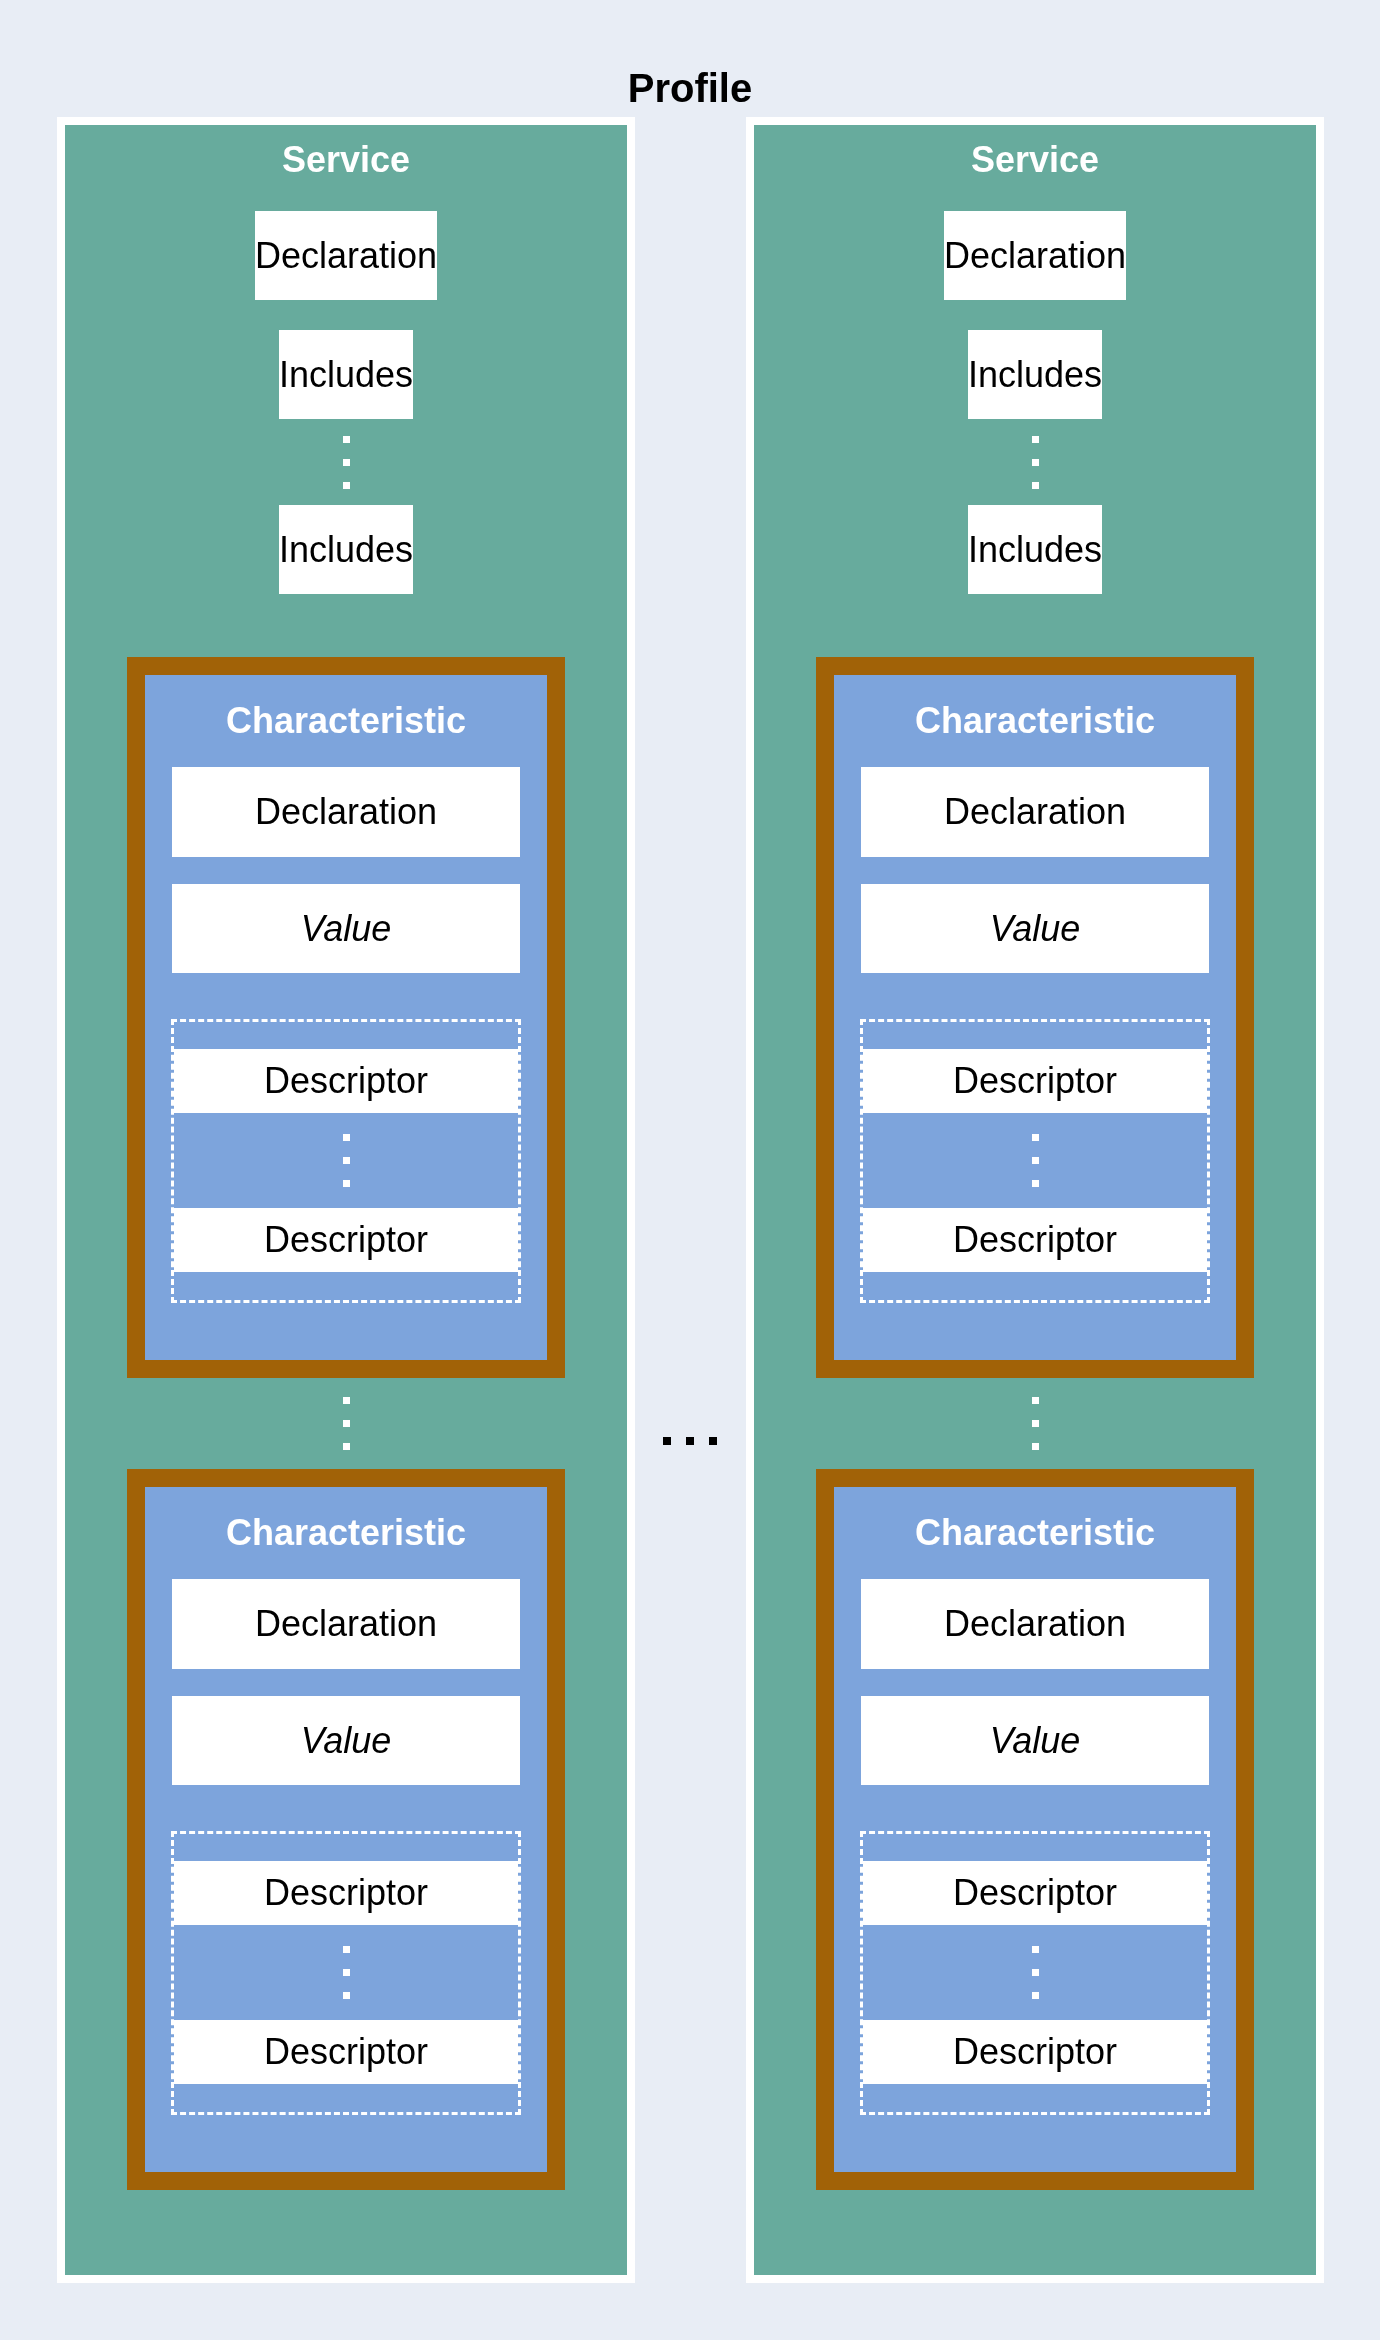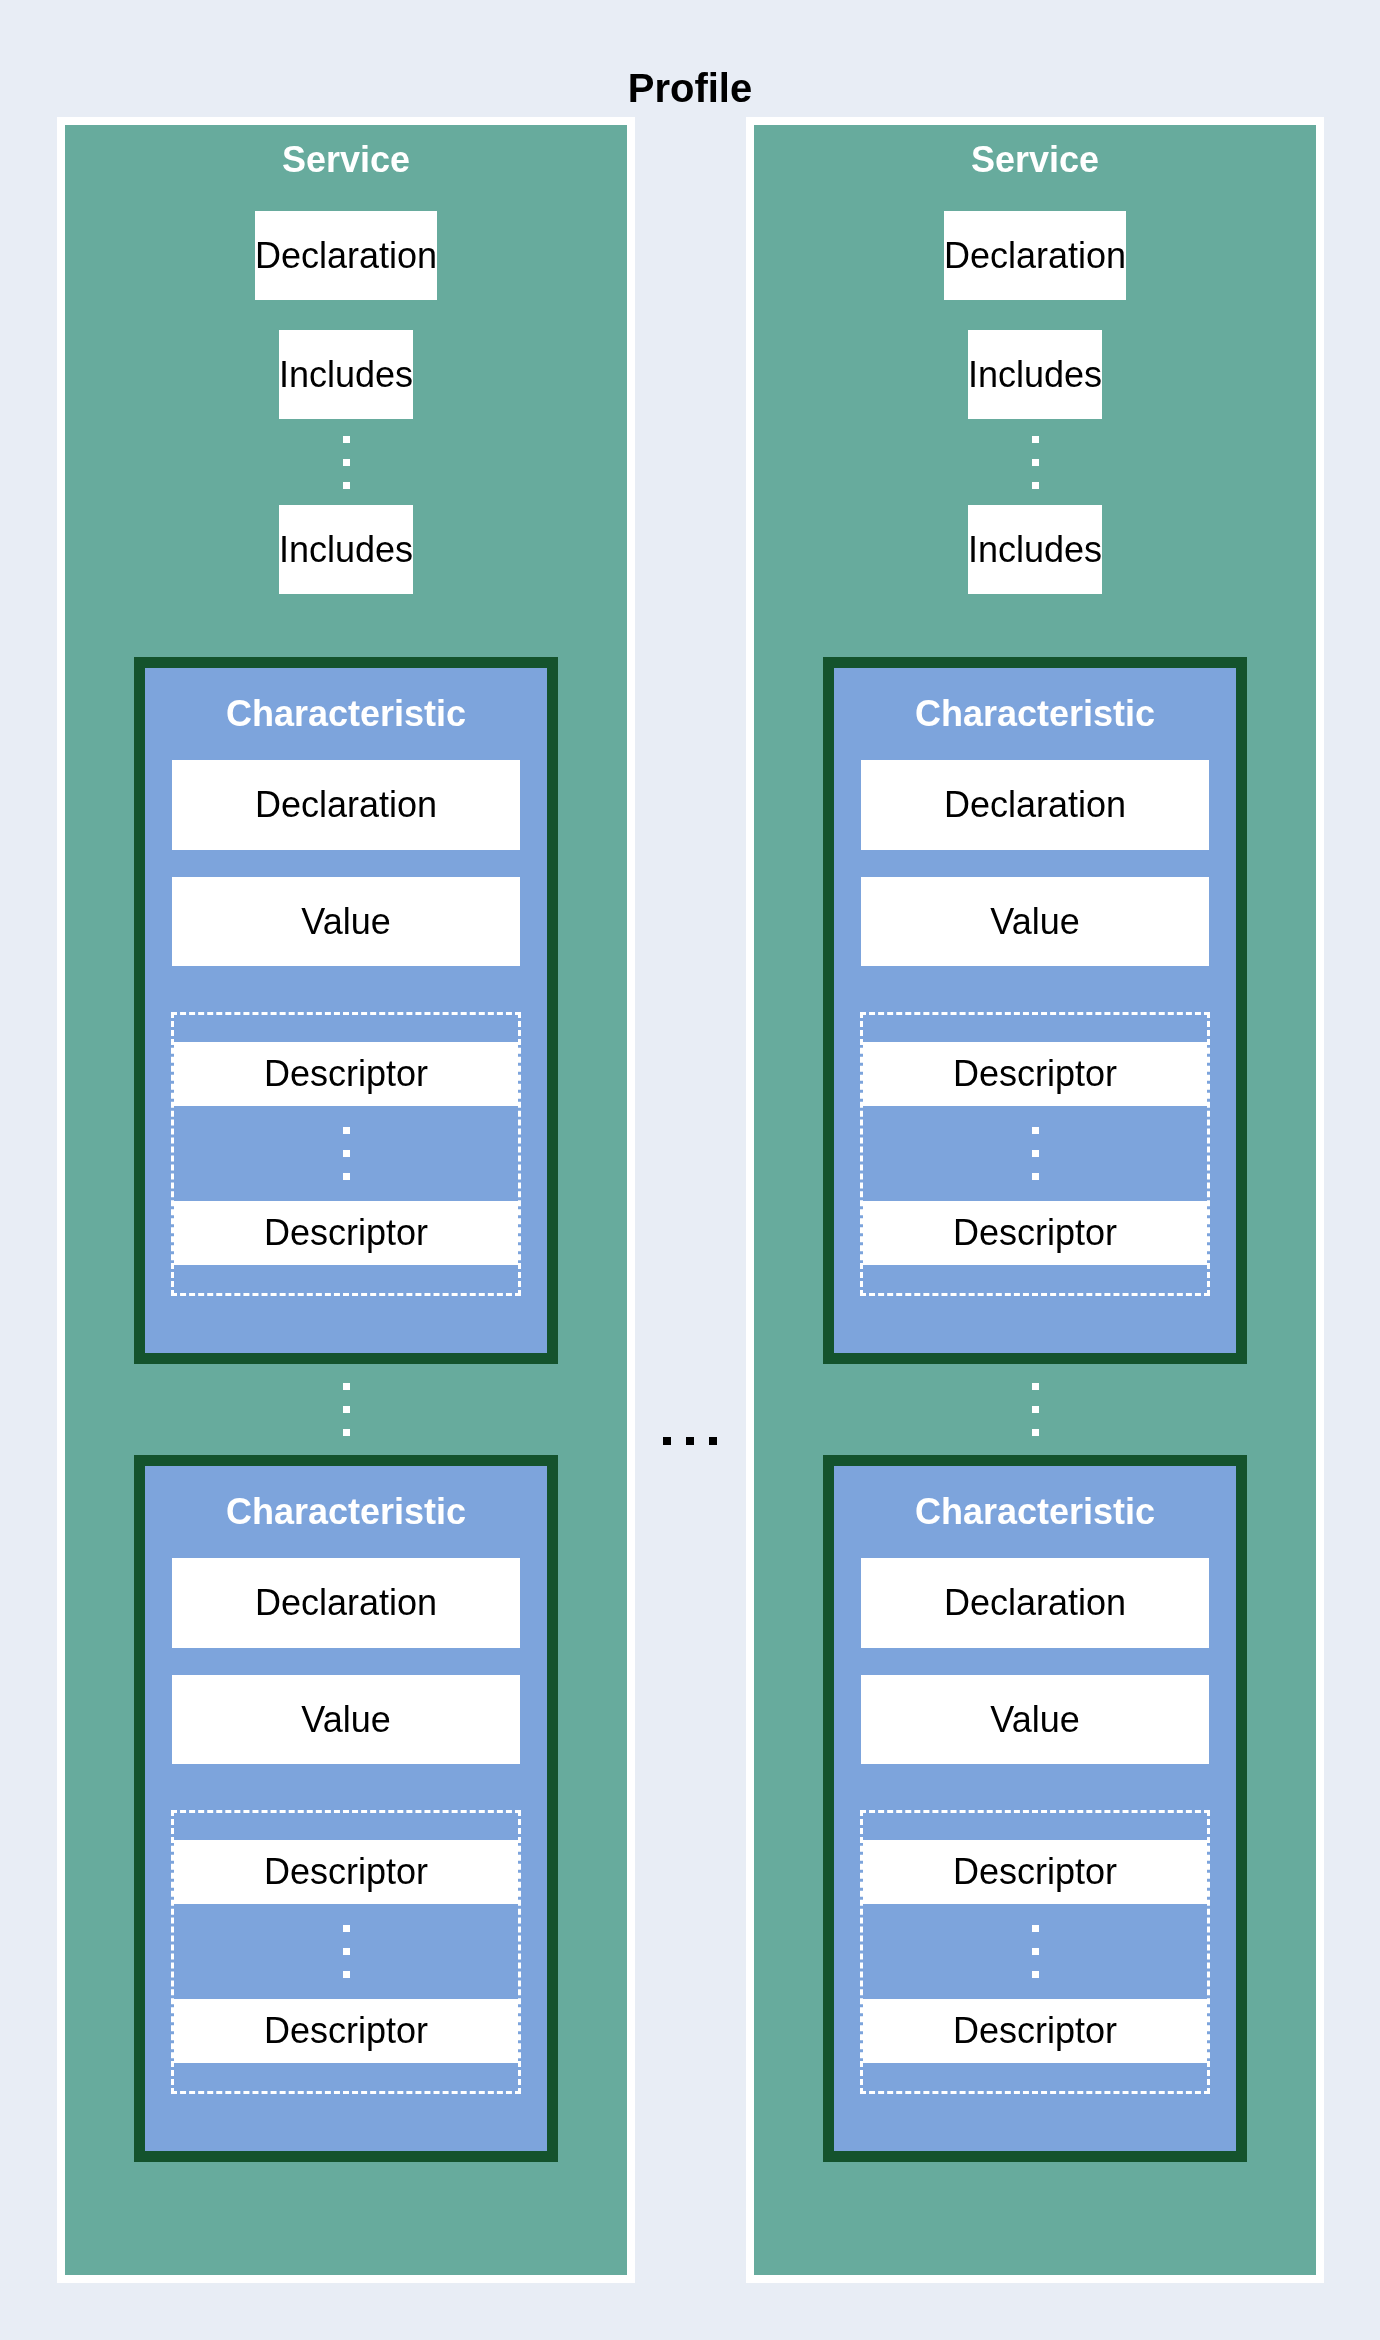--- a/index.html
+++ b/index.html
@@ -57,43 +57,43 @@
     align-items: center; justify-content: center; gap: 16px;
   }
   .vdots i { display: block; width: 7px; height: 7px; background: #fff; }
   .vdots.chargap { height: 91px; }
   .vdots.indash  { height: 95px; }
 
   
   .char {
     flex: none;
     margin: 0 52px;
-    background: #14532d;
-    padding: 11px;
+    background: #a16207;
+    padding: 18px;
   }
   .char.first { margin-top: 63px; }
   .char-inner {
     background: var(--characteristic-fill, #7da4dc);
     display: flex; flex-direction: column;
     padding-bottom: 57px;
   }
   .char-header {
     height: 92px; flex: none;
     display: flex; align-items: center; justify-content: center;
     color: var(--header-text, #fff);
     font-size: 36px; font-weight: bold;
   }
   .cbox {
     flex: none;
     height: 90px; width: 348px; margin: 0 auto;
     background: var(--box-fill, #fff);
     display: flex; align-items: center; justify-content: center;
     font-size: 36px; color: #000;
   }
-  .cbox.value { margin-top: 27px; height: 89px; }
+  .cbox.value { margin-top: 27px; height: 89px; font-style: italic; }
 
   .dashed {
     flex: none;
     margin: 46px 26px 0;
     border: 3px dashed #fff;
     padding: 27px 0 28px;
   }
   .dbox {
     height: 64px; width: 344px; margin: 0 auto;
     background: var(--box-fill, #fff);

